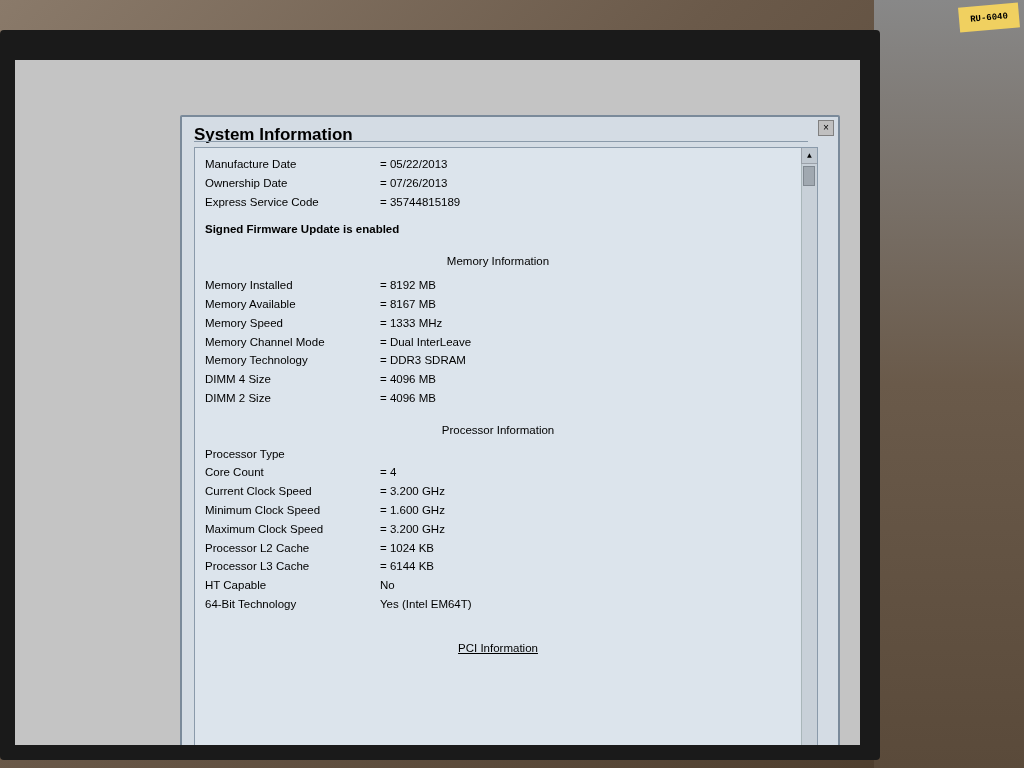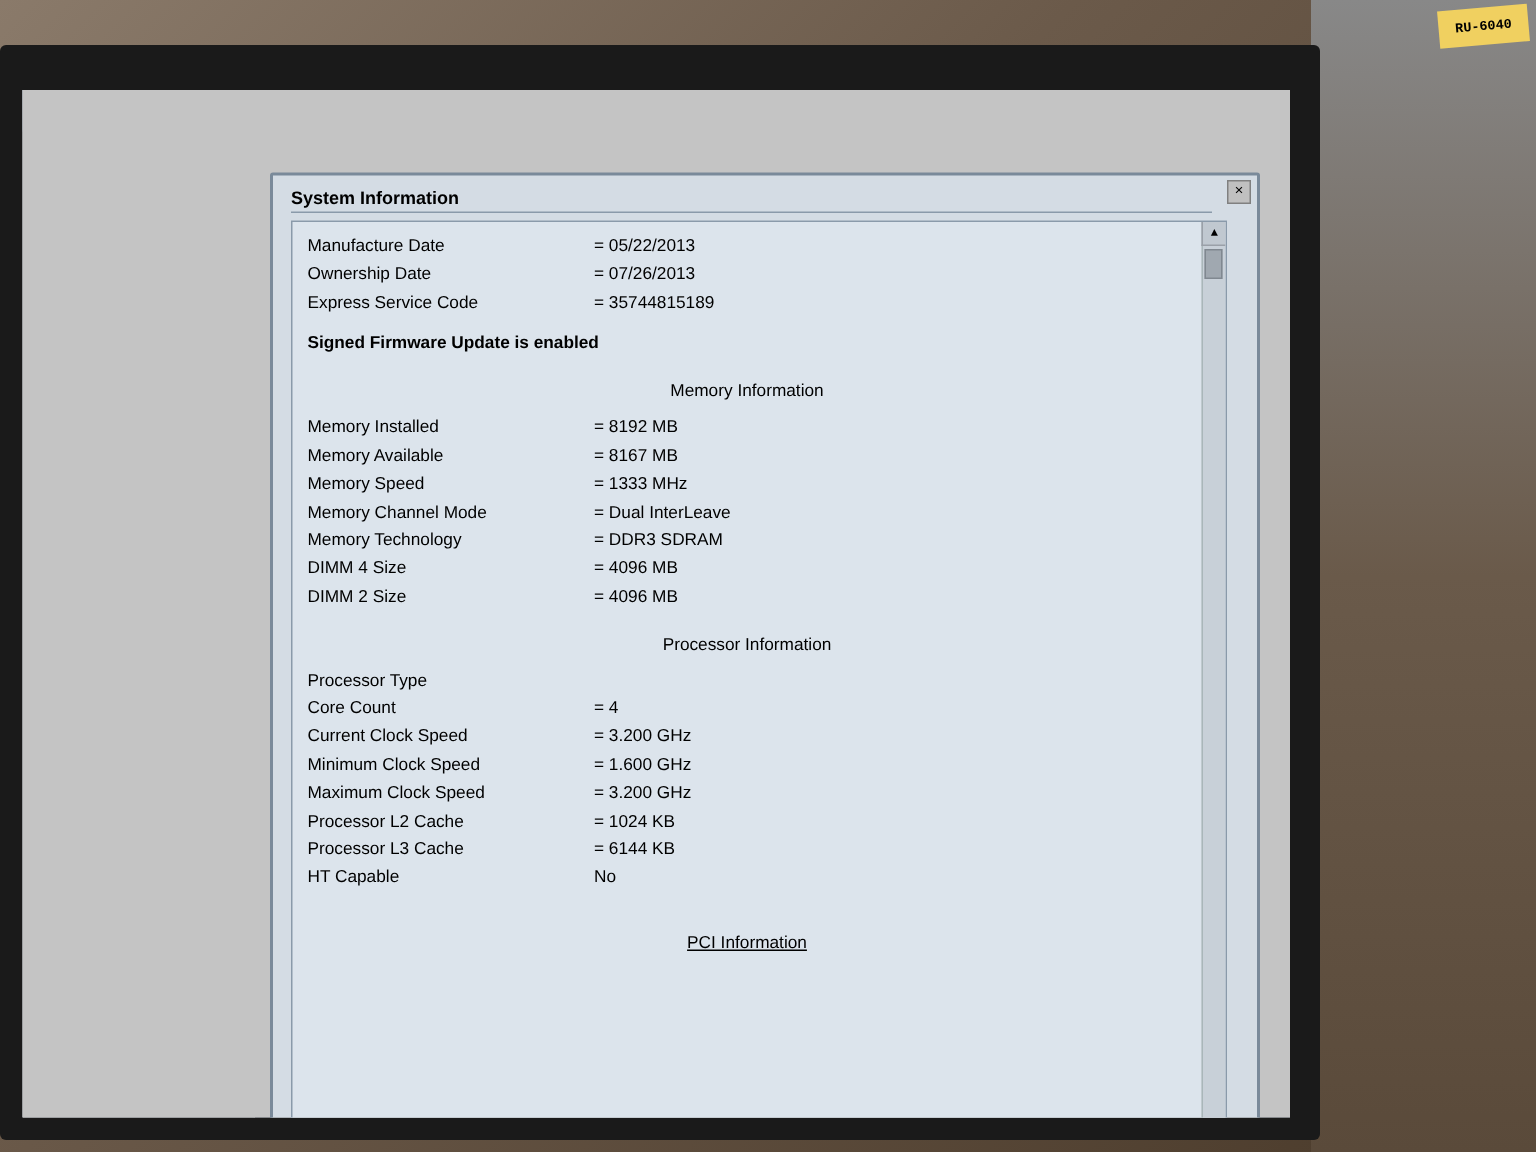--- a/index.html
+++ b/index.html
@@ -88,21 +88,21 @@
       justify-content: center;
       cursor: pointer;
       color: #000;
     }
 
     
     .dialog-title {
       position: absolute;
       top: 8px;
       left: 12px;
-      font-size: 12px;
+      font-size: 17px;
       font-weight: bold;
       color: #000;
       font-family: Arial, sans-serif;
     }
 
     .title-line {
       position: absolute;
       top: 24px;
       left: 12px;
       right: 30px;
@@ -165,21 +165,20 @@
       padding: 8px 10px;
       font-family: Arial, sans-serif;
       font-size: 11.5px;
       color: #000;
       line-height: 1.55;
     }
 
     .info-row {
       display: flex;
       margin-bottom: 1px;
-      gap: 16px;
     }
 
     .info-label {
       min-width: 175px;
       color: #000;
     }
 
     .info-value {
       color: #000;
     }
@@ -346,20 +345,24 @@
                 <span class="info-value">= 1024 KB</span>
               </div>
               <div class="info-row">
                 <span class="info-label">Processor L3 Cache</span>
                 <span class="info-value">= 6144 KB</span>
               </div>
               <div class="info-row">
                 <span class="info-label">HT Capable</span>
                 <span class="info-value">No</span>
               </div>
+              <div class="info-row">
+                <span class="info-label">64-Bit Technology</span>
+                <span class="info-value">Yes (Intel EM64T)</span>
+              </div>
             </div>
 
           <div class="section-title" style="margin-top: 26px; text-decoration: underline;">PCI Information</div>
 
         </div>
       </div>
 
     </div>
 
   </div>

